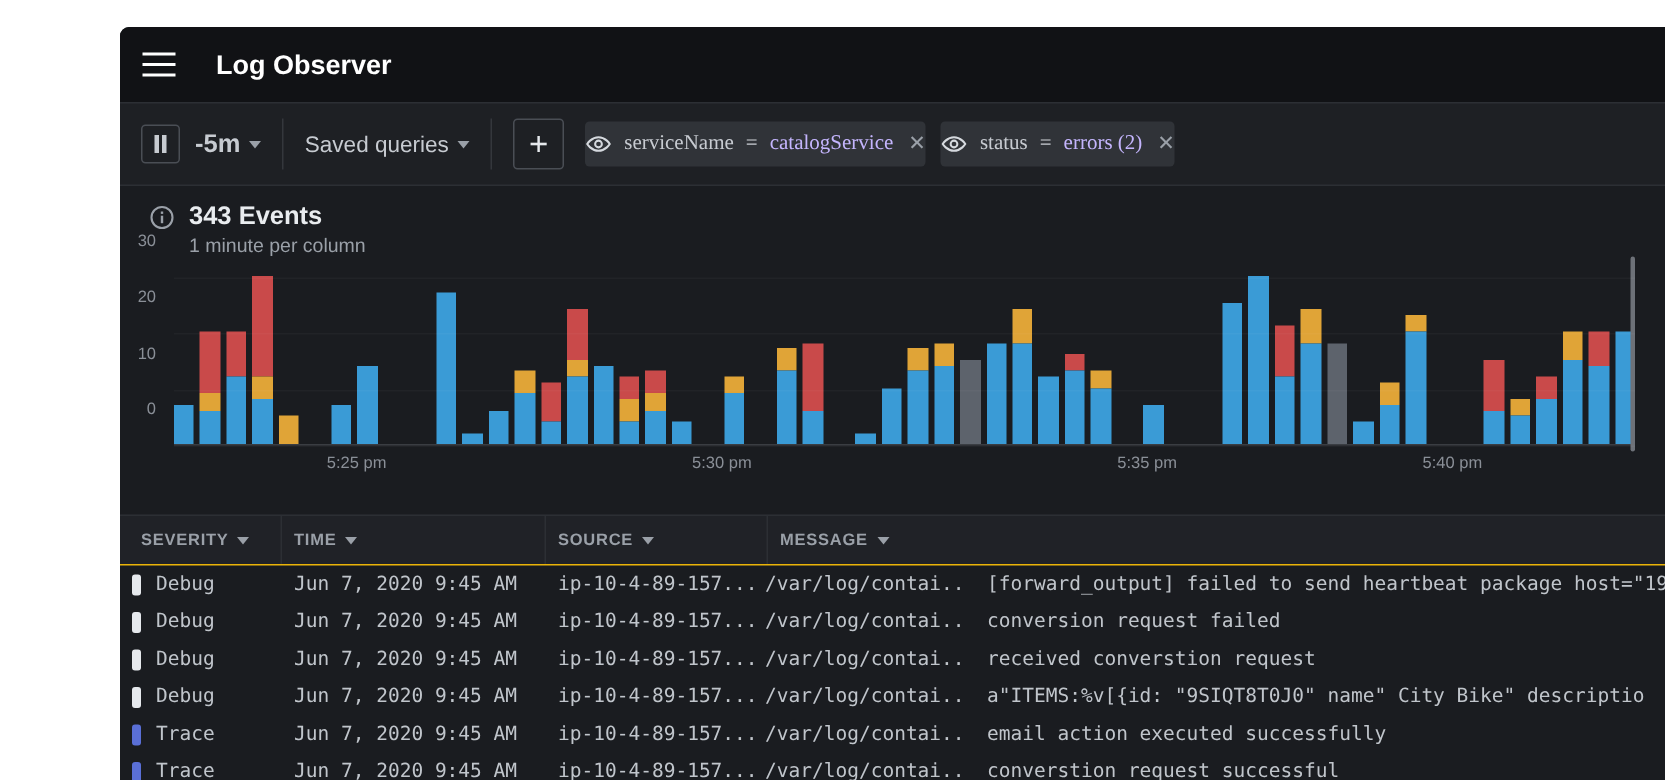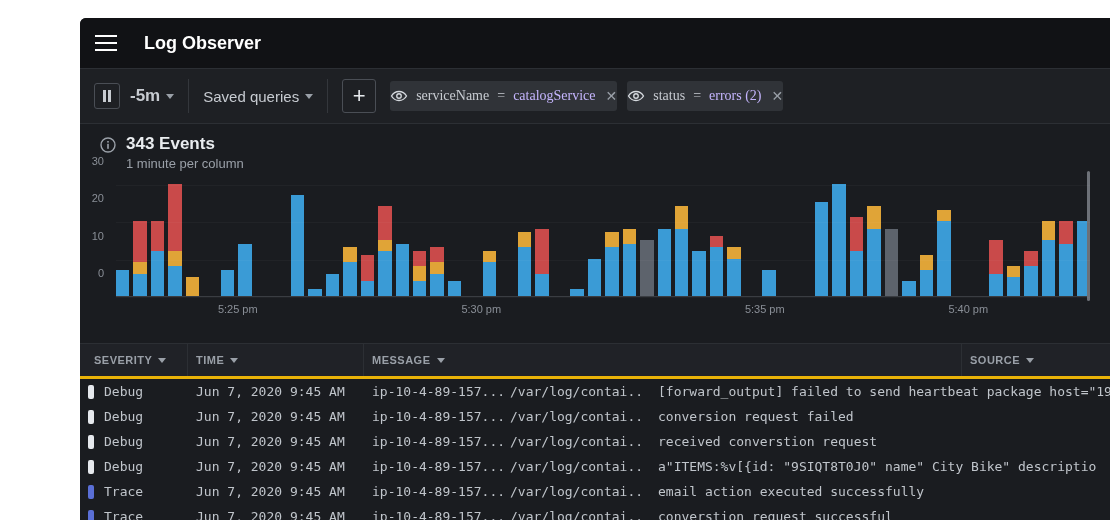--- a/index.html
+++ b/index.html
@@ -52,21 +52,21 @@
   .seg { width: 100%; }
   .seg.info { background: #3a9bd6; }
   .seg.warn { background: #e0a437; }
   .seg.err { background: #c94a4a; }
   .seg.gray { background: #5d636c; }
   .x-axis { display: flex; margin-left: 8px; font-size: 11px; color: #8a8f97; margin-top: 6px; position: relative; height: 16px; }
   .x-tick { position: absolute; transform: translateX(-50%); }
 
   
   .table { margin-top: 16px; font-family: "Menlo","Consolas",monospace; font-size: 13px; }
-  .thead { display: flex; background: #202227; border-top: 1px solid #2c2f34; border-bottom: 3px solid #eab308; }
+  .thead { display: flex; background: #202227; border-top: 1px solid #2c2f34; border-bottom: 1px solid #eab308; }
   .th { padding: 10px 8px; font-size: 11px; color: #9aa0a8; letter-spacing: 0.5px; display: flex; align-items: center; gap: 6px; font-weight: 700; font-family: "Helvetica Neue", Arial, sans-serif; cursor: pointer; border-right: 1px solid #2c2f34; }
   .th:last-child { border-right: none; }
   .col-sev { width: 108px; padding-left: 14px; }
   .col-time { width: 176px; }
   .col-host { width: 138px; }
   .col-src  { width: 148px; }
   .col-msg  { flex: 1; }
   .trow { display: flex; padding: 3px 0; color: #c0c5cb; white-space: nowrap; overflow: hidden; }
   .td { padding: 2px 8px; overflow: hidden; text-overflow: clip; }
   .td.col-sev { display: flex; align-items: center; gap: 10px; }
@@ -350,28 +350,28 @@
   <div class="table">
     <div class="thead" id="thead">
         <div class="th col-sev">
           <span>SEVERITY</span>
           <span class="caret-down"></span>
         </div>
         <div class="th col-time">
           <span>TIME</span>
           <span class="caret-down"></span>
         </div>
+        <div class="th col-src">
+          <span>SOURCE</span>
+          <span class="caret-down"></span>
+        </div>
         <div class="th col-msg">
           <span>MESSAGE</span>
           <span class="caret-down"></span>
         </div>
-        <div class="th col-src">
-          <span>SOURCE</span>
-          <span class="caret-down"></span>
-        </div>
       </div>
     <div id="tbody">
         <div class="trow">
           <div class="td col-sev">
             <span class="sev-pill debug"></span>
             <span>Debug</span>
           </div>
           <div class="td col-time">Jun 7, 2020 9:45 AM</div>
           <div class="td col-host">ip-10-4-89-157...</div>
           <div class="td col-src">/var/log/contai..</div>

